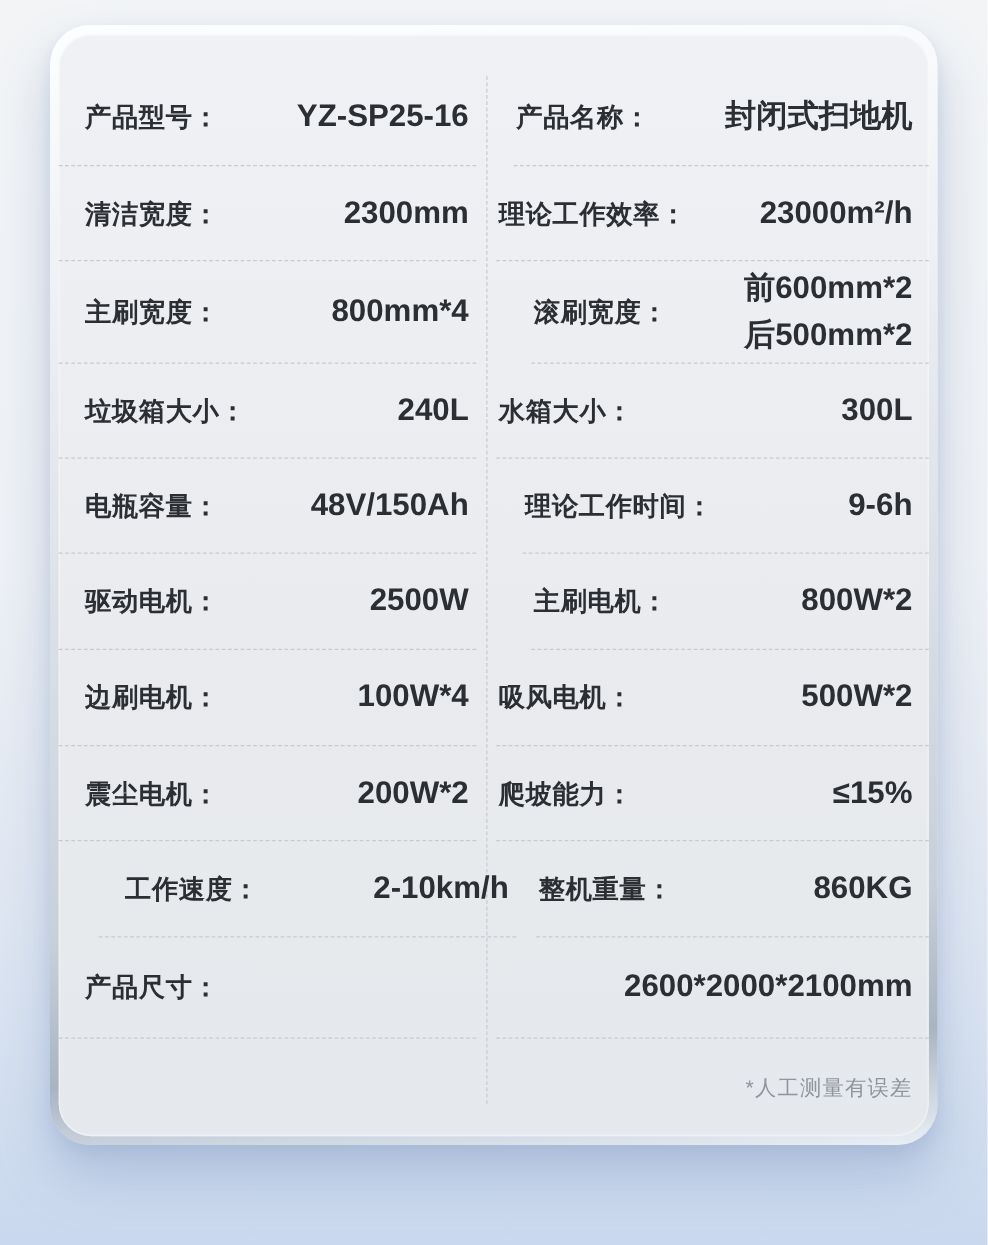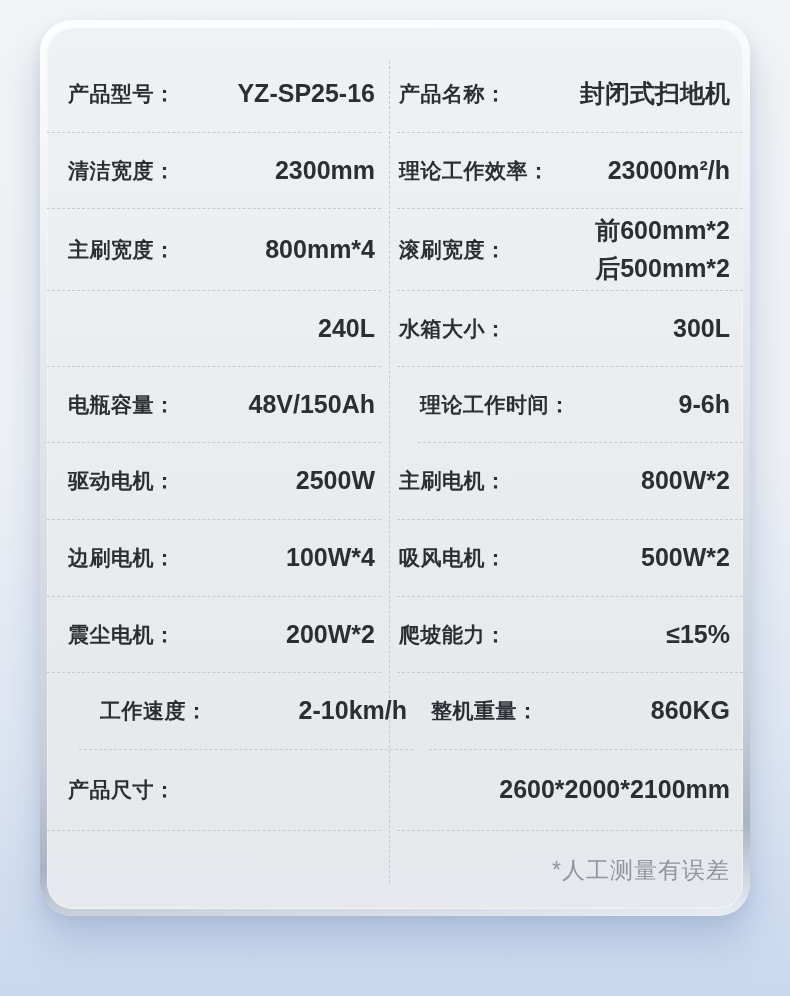--- a/index.html
+++ b/index.html
@@ -56,26 +56,26 @@
     left: 342px;
     top: 34px;
     bottom: 26px;
     width: 0;
     border-left: 1px dashed #c6cbd1;
   }
   .spec-row {
     display: flex;
     flex: 0 0 auto;
   }
-  .r1  { height: 78px; }
+  .r1  { height: 78px; gap: 14px; }
   .r2  { height: 76px; }
-  .r3  { height: 82px; }
+  .r3  { height: 82px; gap: 28px; }
   .r4  { height: 76px; }
   .r5  { height: 76px; gap: 21px; }
-  .r6  { height: 77px; }
+  .r6  { height: 77px; gap: 28px; }
   .r7  { height: 77px; }
   .r8  { height: 76px; }
   .r9  { height: 77px; margin-left: 32px; }
   .r10 { height: 81px; }
 
   .cell {
     display: flex;
     align-items: center;
     justify-content: space-between;
     box-sizing: border-box;
@@ -109,21 +109,21 @@
   }
 
   .footer-row {
     flex: 1;
     display: flex;
     align-items: center;
     justify-content: flex-end;
     padding-right: 13px;
   }
   .footnote {
-    font-size: 23px;
+    font-size: 17px;
     font-weight: 400;
     color: #8f959d;
     letter-spacing: 1px;
   }
 </style>
 </head>
 <body>
 
 <div class="card">
   <div class="card-inner">
@@ -159,20 +159,21 @@
         </div>
         <div class="cell cell-right">
           <span class="spec-label">滚刷宽度：</span>
           <span class="spec-value">前600mm*2
 后500mm*2</span>
         </div>
       </div>
 
       <div class="spec-row r4">
         <div class="cell cell-left">
+          <span class="spec-label">垃圾箱大小：</span>
           <span class="spec-value">240L</span>
         </div>
         <div class="cell cell-right">
           <span class="spec-label">水箱大小：</span>
           <span class="spec-value">300L</span>
         </div>
       </div>
 
       <div class="spec-row r5">
         <div class="cell cell-left">

